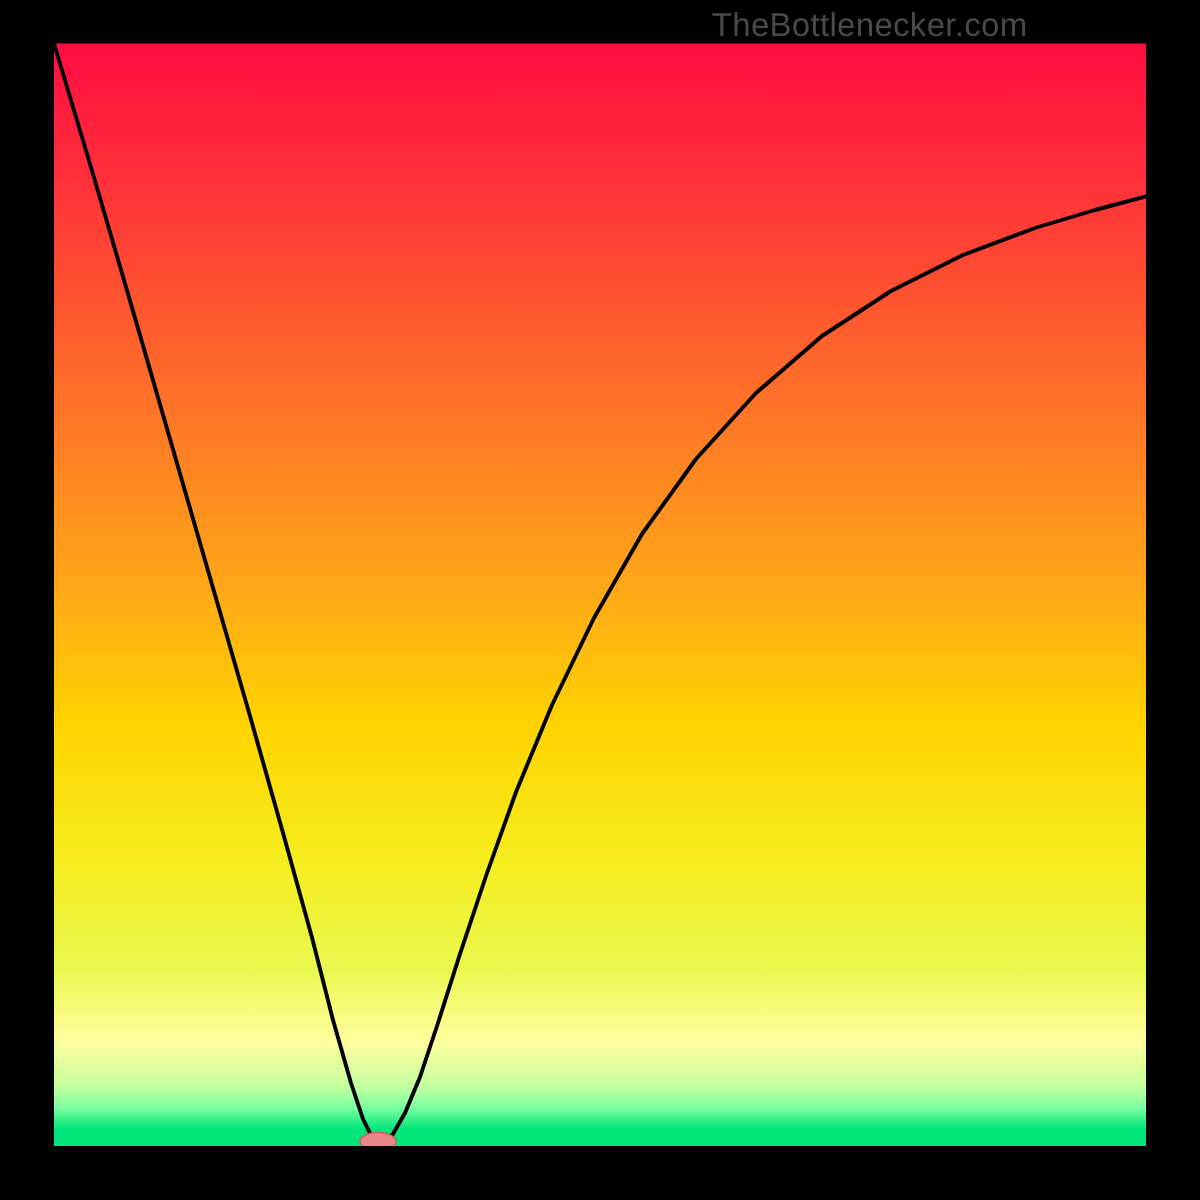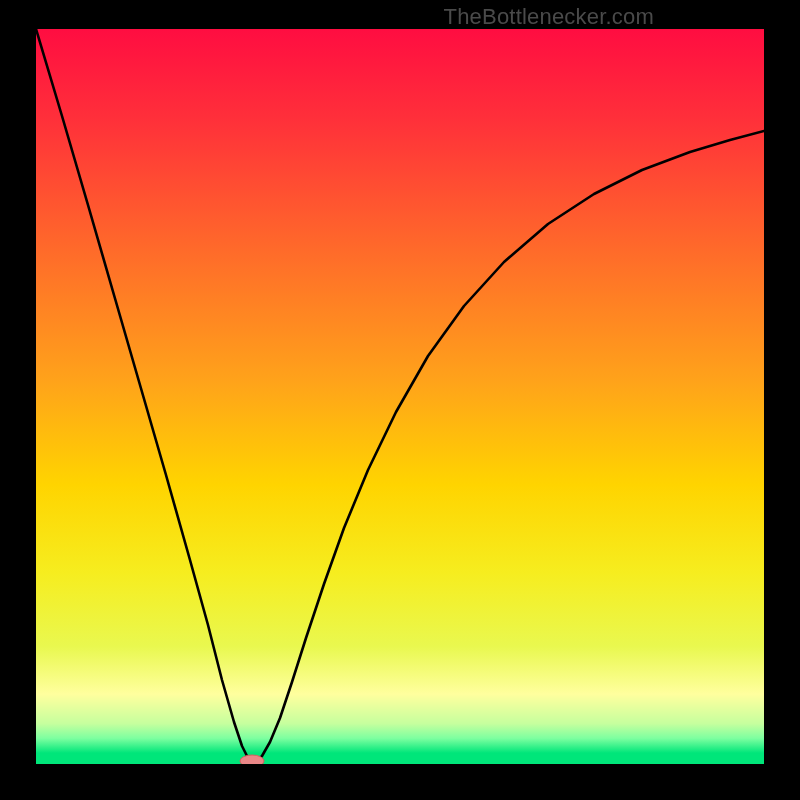--- a/index.html
+++ b/index.html
@@ -8,20 +8,21 @@
     width: 800px;
     height: 800px;
     background: #000;
     overflow: hidden;
   }
   .container {
     position: relative;
     width: 670px;
     height: 800px;
     background: #000;
+    padding-left: 31px;
   }
   .watermark {
     position: absolute;
     top: 4px;
     right: 16px;
     font-family: Arial, Helvetica, sans-serif;
     font-size: 22px;
     font-weight: 500;
     color: #4a4a4a;
     z-index: 30;

